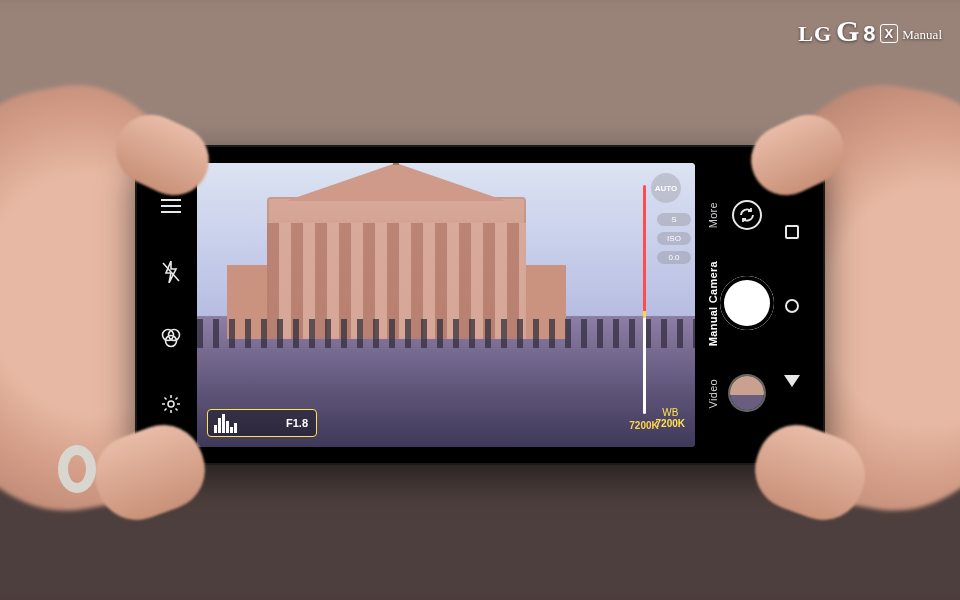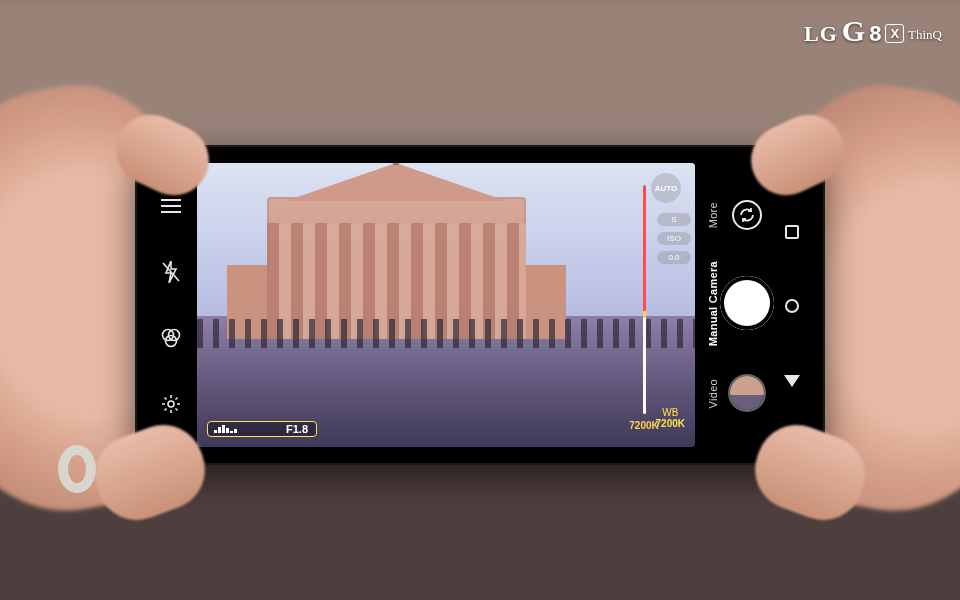--- a/index.html
+++ b/index.html
@@ -110,21 +110,21 @@
   .wb-tag   { position:absolute; right:130px; bottom:26px; color:#ffe24d; font-size:10px; text-align:center; line-height:1.1;}
   .auto-chip{
     position:absolute; right:134px; top:18px; width:30px; height:30px; border-radius:50%;
     background:rgba(170,170,180,.55); color:#fff; font-size:8px; font-weight:bold;
     display:flex; align-items:center; justify-content:center; }
   .param-chips{
     position:absolute; right:124px; top:58px; display:flex; flex-direction:column; gap:6px; }
   .chip{ min-width:34px; padding:2px 6px; border-radius:10px;
     background:rgba(150,150,160,.45); color:#fff; font-size:8px; text-align:center; }
   .histogram{
-    position:absolute; left:62px; bottom:18px; width:110px; height:16px;
+    position:absolute; left:62px; bottom:18px; width:110px; height:28px;
     border:1.5px solid #ffe24d; border-radius:4px; background:rgba(0,0,0,.35);
     display:flex; align-items:flex-end; padding:3px 56px 3px 6px; gap:1px; }
   .histogram .bar{ width:3px; background:#fff; }
   .histogram .fval{
     position:absolute; right:8px; top:50%; transform:translateY(-50%);
     color:#fff; font-size:11px; font-weight:bold; }
   
   .rightcluster{
     position:absolute; right:0; top:0; width:120px; height:100%;
     display:flex; align-items:center; }
@@ -177,21 +177,21 @@
 <div class="finger fL2"></div>
 <div class="finger fR1"></div>
 <div class="finger fR2"></div>
 <div class="ring"></div>
 
 <div class="brand">
   <span class="lg">LG</span>
   <span class="g">G</span>
   <span class="num">8</span>
   <span class="x">X</span>
-  <span class="tq">ThinQ</span>
+  <span class="tq">Manual</span>
 </div>
 
 <div class="phone">
   <div class="screen">
 
     <div class="viewfinder">
       <div class="sky"></div>
       <div class="plaza"></div>
       <div class="wing l"></div>
       <div class="wing r"></div>

